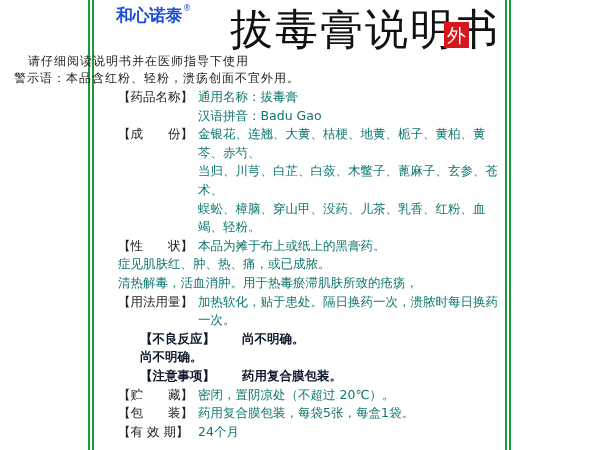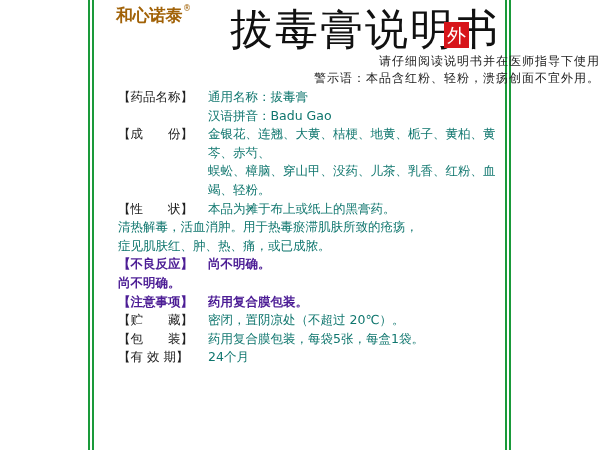--- a/index.html
+++ b/index.html
@@ -5,42 +5,42 @@
   html, body { margin: 0; padding: 0; }
   body {
     width: 600px; height: 450px; overflow: hidden;
     background: #ffffff; position: relative;
     font-family: "DejaVu Sans", "Liberation Sans", sans-serif;
     color: #1a1a1a;
   }
   .vline { position: absolute; top: 0; bottom: 0; width: 2px; background: #1a9a3a; }
   .brand {
     position: absolute; left: 116px; top: 4px;
-    font-size: 17px; font-weight: bold; letter-spacing: -0.5px; color: #a16207;
+    font-size: 17px; font-weight: bold; letter-spacing: -0.5px; color: #1d4ed8;
   }
   .brand .reg { font-size: 8px; font-weight: normal; vertical-align: top; margin-left: 1px; }
   .title {
     position: absolute; left: 194px; top: 6px;
     font-size: 43px; letter-spacing: 2px; color: #111; line-height: 46px; margin-left: 36px;
   }
   .badge {
     position: absolute; left: 444px; top: 22px; width: 25px; height: 26px;
     background: #d7151a; color: #fff; font-size: 19px; line-height: 26px; text-align: center;
   }
   .sub {
-    position: absolute; left: 0; width: 600px; text-align: right;
+    position: absolute; left: 0; width: 600px; text-align: left;
     font-size: 12px; color: #222; letter-spacing: 1px;
   }
   .sub1 { top: 53px; padding-left: 28px; box-sizing: border-box; }
   .sub2 { top: 70px; padding-left: 14px; box-sizing: border-box; }
   .rows { position: absolute; left: 118px; top: 88px; width: 390px; }
-  .row { display: flex; font-size: 12.5px; line-height: 18.6px; gap: 10px; }
+  .row { display: flex; font-size: 12.5px; line-height: 18.6px; }
   .label { width: 80px; flex: none; white-space: pre; color: #222; }
   .value { flex: 1; color: #0f766e; }
-  .bold .label, .bold .value { font-weight: bold; color: #4c1d95; }
+  .bold .label, .bold .value { font-weight: bold; color: #0f172a; margin-left: 22px; }
   .line { display: block; }
 </style>
 </head>
 <body>
 
 <div class="vline" style="left:88px;"></div>
 <div class="vline" style="left:92px;"></div>
 <div class="vline" style="left:505px;"></div>
 <div class="vline" style="left:509px;"></div>
 
@@ -55,33 +55,41 @@
       <div class="label">【药品名称】</div>
       <div class="value">
         <span class="line">通用名称：拔毒膏</span>
         <span class="line">汉语拼音：Badu Gao</span>
       </div>
     </div>
     <div class="row">
       <div class="label">【成　　份】</div>
       <div class="value">
         <span class="line">金银花、连翘、大黄、桔梗、地黄、栀子、黄柏、黄芩、赤芍、</span>
+        <span class="line">当归、川芎、白芷、白蔹、木鳖子、蓖麻子、玄参、苍术、</span>
         <span class="line">蜈蚣、樟脑、穿山甲、没药、儿茶、乳香、红粉、血竭、轻粉。</span>
       </div>
     </div>
     <div class="row">
       <div class="label">【性　　状】</div>
       <div class="value">
         <span class="line">本品为摊于布上或纸上的黑膏药。</span>
       </div>
     </div>
     <div class="row">
       <div class="value">
+        <span class="line">症见肌肤红、肿、热、痛，或已成脓。</span>
         <span class="line">清热解毒，活血消肿。用于热毒瘀滞肌肤所致的疮疡，</span>
-        <span class="line">症见肌肤红、肿、热、痛，或已成脓。</span>
+      </div>
+    </div>
+    <div class="row">
+      <div class="label">【用法用量】</div>
+      <div class="value">
+        <span class="line">加热软化，贴于患处。隔日换药一次，溃脓时每日换药</span>
+        <span class="line">一次。</span>
       </div>
     </div>
     <div class="row bold">
       <div class="label">【不良反应】</div>
       <div class="value">
         <span class="line">尚不明确。</span>
       </div>
     </div>
     <div class="row bold">
       <div class="value">

